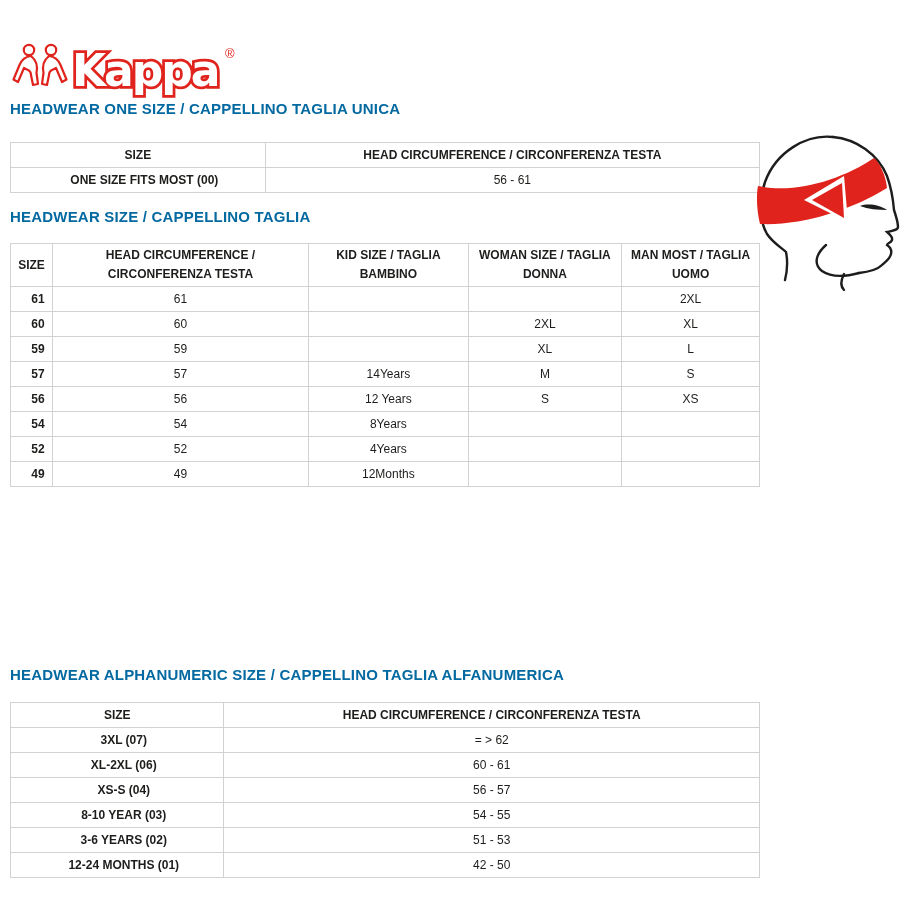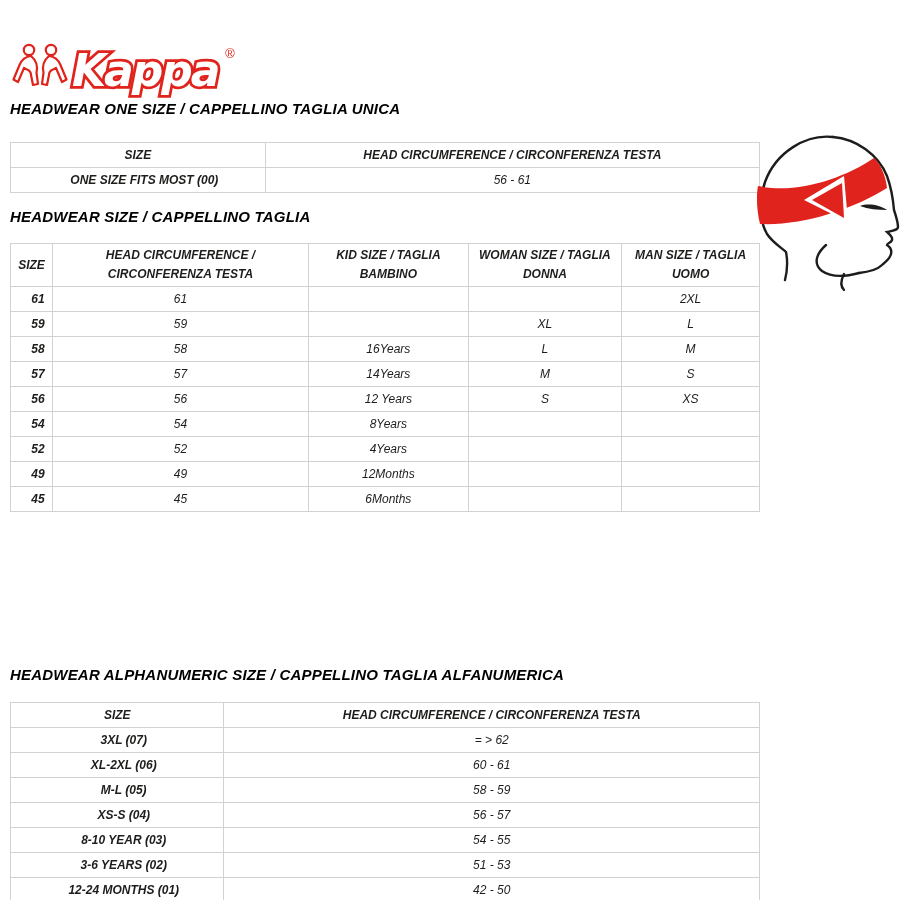--- a/index.html
+++ b/index.html
@@ -8,26 +8,26 @@
     background: #ffffff;
     font-family: "Liberation Sans", "DejaVu Sans", sans-serif;
   }
   .page {
     position: relative;
     width: 900px;
     height: 900px;
     background: #ffffff;
     overflow: hidden;
   }
-  .abs { position: absolute; font-style: italic; }
+  .abs { position: absolute; }
 
   .section-title {
     font-size: 15px;
     font-weight: 700;
-    color: #000000;
+    color: #0369a1;
     letter-spacing: 0.2px;
     margin: 0;
     white-space: nowrap;
   }
 
   table.size-table {
     border-collapse: collapse;
     table-layout: fixed;
     width: 750px;
     background: #ffffff;
@@ -113,44 +113,44 @@
         <col style="width:21.3%">
       <col style="width:20.5%">
         <col style="width:18.4%">
     </colgroup>
   <thead>
         <tr>
           <th>SIZE</th>
           <th>HEAD CIRCUMFERENCE / CIRCONFERENZA TESTA</th>
           <th>KID SIZE / TAGLIA BAMBINO</th>
           <th>WOMAN SIZE / TAGLIA DONNA</th>
-          <th>MAN SIZE / TAGLIA UOMO</th>
+          <th>MAN MOST / TAGLIA UOMO</th>
         </tr>
       </thead>
       <tbody>
         <tr>
           <td>61</td>
           <td>61</td>
           <td></td>
           <td></td>
           <td>2XL</td>
         </tr>
         <tr>
+          <td>60</td>
+          <td>60</td>
+          <td></td>
+          <td>2XL</td>
+          <td>XL</td>
+        </tr>
+        <tr>
           <td>59</td>
           <td>59</td>
           <td></td>
           <td>XL</td>
           <td>L</td>
-        </tr>
-        <tr>
-          <td>58</td>
-          <td>58</td>
-          <td>16Years</td>
-          <td>L</td>
-          <td>M</td>
         </tr>
         <tr>
           <td>57</td>
           <td>57</td>
           <td>14Years</td>
           <td>M</td>
           <td>S</td>
         </tr>
         <tr>
           <td>56</td>
@@ -170,27 +170,20 @@
           <td>52</td>
           <td>52</td>
           <td>4Years</td>
           <td></td>
           <td></td>
         </tr>
         <tr>
           <td>49</td>
           <td>49</td>
           <td>12Months</td>
-          <td></td>
-          <td></td>
-        </tr>
-        <tr>
-          <td>45</td>
-          <td>45</td>
-          <td>6Months</td>
           <td></td>
           <td></td>
         </tr>
       </tbody>
     </table>
 
   <h2 class="abs section-title" style="left:10px; top:666px;">HEADWEAR ALPHANUMERIC SIZE / CAPPELLINO TAGLIA ALFANUMERICA</h2>
 
   <table class="size-table table-3 abs" style="left:10px; top:702px;">
     <colgroup>
@@ -204,24 +197,20 @@
         </tr>
       </thead>
       <tbody>
         <tr>
           <td>3XL (07)</td>
           <td>= &gt; 62</td>
         </tr>
         <tr>
           <td>XL-2XL (06)</td>
           <td>60 - 61</td>
-        </tr>
-        <tr>
-          <td>M-L (05)</td>
-          <td>58 - 59</td>
         </tr>
         <tr>
           <td>XS-S (04)</td>
           <td>56 - 57</td>
         </tr>
         <tr>
           <td>8-10 YEAR (03)</td>
           <td>54 - 55</td>
         </tr>
         <tr>

